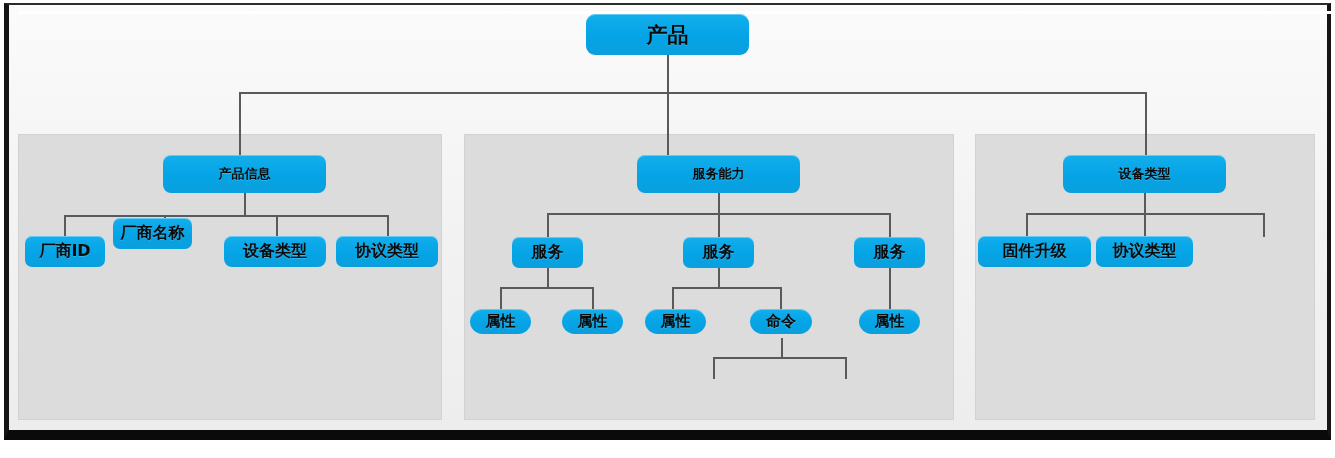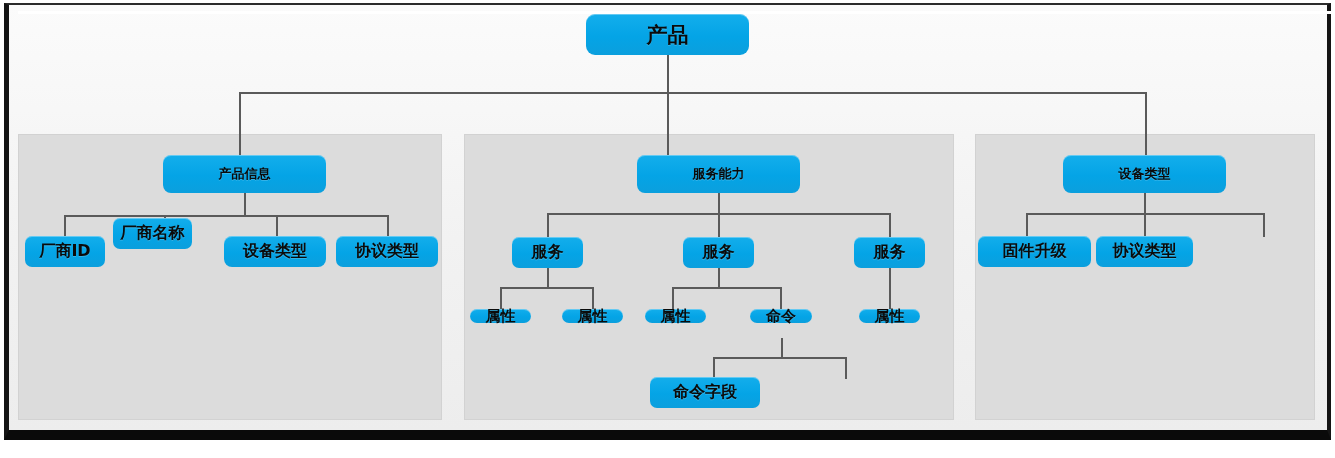--- a/index.html
+++ b/index.html
@@ -32,21 +32,21 @@
   
   .node{position:absolute;display:flex;align-items:center;justify-content:center;
         background:linear-gradient(180deg,#13aeec 0%,#04a4e6 55%,#0b9fdd 100%);
         border-radius:7px;color:#0b0b0b;font-weight:bold;
         text-shadow:0 1px 0 rgba(255,255,255,.18);
         box-shadow:inset 0 1px 0 rgba(255,255,255,.35);
         white-space:nowrap;box-sizing:border-box;}
   .n-root {height:41px;font-size:21px;border-radius:9px;}
   .n-l2   {height:38px;font-size:13px;border-radius:8px;}
   .n-l3   {height:31px;font-size:16px;}
-  .n-l4   {height:14px;font-size:15px;border-radius:13px;}
+  .n-l4   {height:25px;font-size:15px;border-radius:13px;}
   .n-l5   {height:31px;font-size:16px;}
 </style>
 </head>
 <body>
 
 <div id="canvas">
   <div class="frame">
     <div class="frame-inner-hl"></div>
   </div>
 
@@ -108,18 +108,17 @@
   <div class="node n-l3" style="left:512px;top:237px;width:71px;">服务</div>
   <div class="node n-l3" style="left:683px;top:237px;width:71px;">服务</div>
   <div class="node n-l3" style="left:854px;top:237px;width:71px;">服务</div>
 
   <div class="node n-l4" style="left:470px;top:309px;width:61px;">属性</div>
   <div class="node n-l4" style="left:562px;top:309px;width:61px;">属性</div>
   <div class="node n-l4" style="left:645px;top:309px;width:61px;">属性</div>
   <div class="node n-l4" style="left:750px;top:309px;width:62px;">命令</div>
   <div class="node n-l4" style="left:859px;top:309px;width:61px;">属性</div>
 
-  <div class="node n-l5" style="left:650px;top:377px;width:110px;">命令字段</div>
 
   <div class="node n-l2" style="left:1063px;top:155px;width:163px;">设备类型</div>
   <div class="node n-l3" style="left:978px;top:236px;width:113px;">固件升级</div>
   <div class="node n-l3" style="left:1096px;top:236px;width:97px;">协议类型</div>
 </div>
 
 </body></html>

